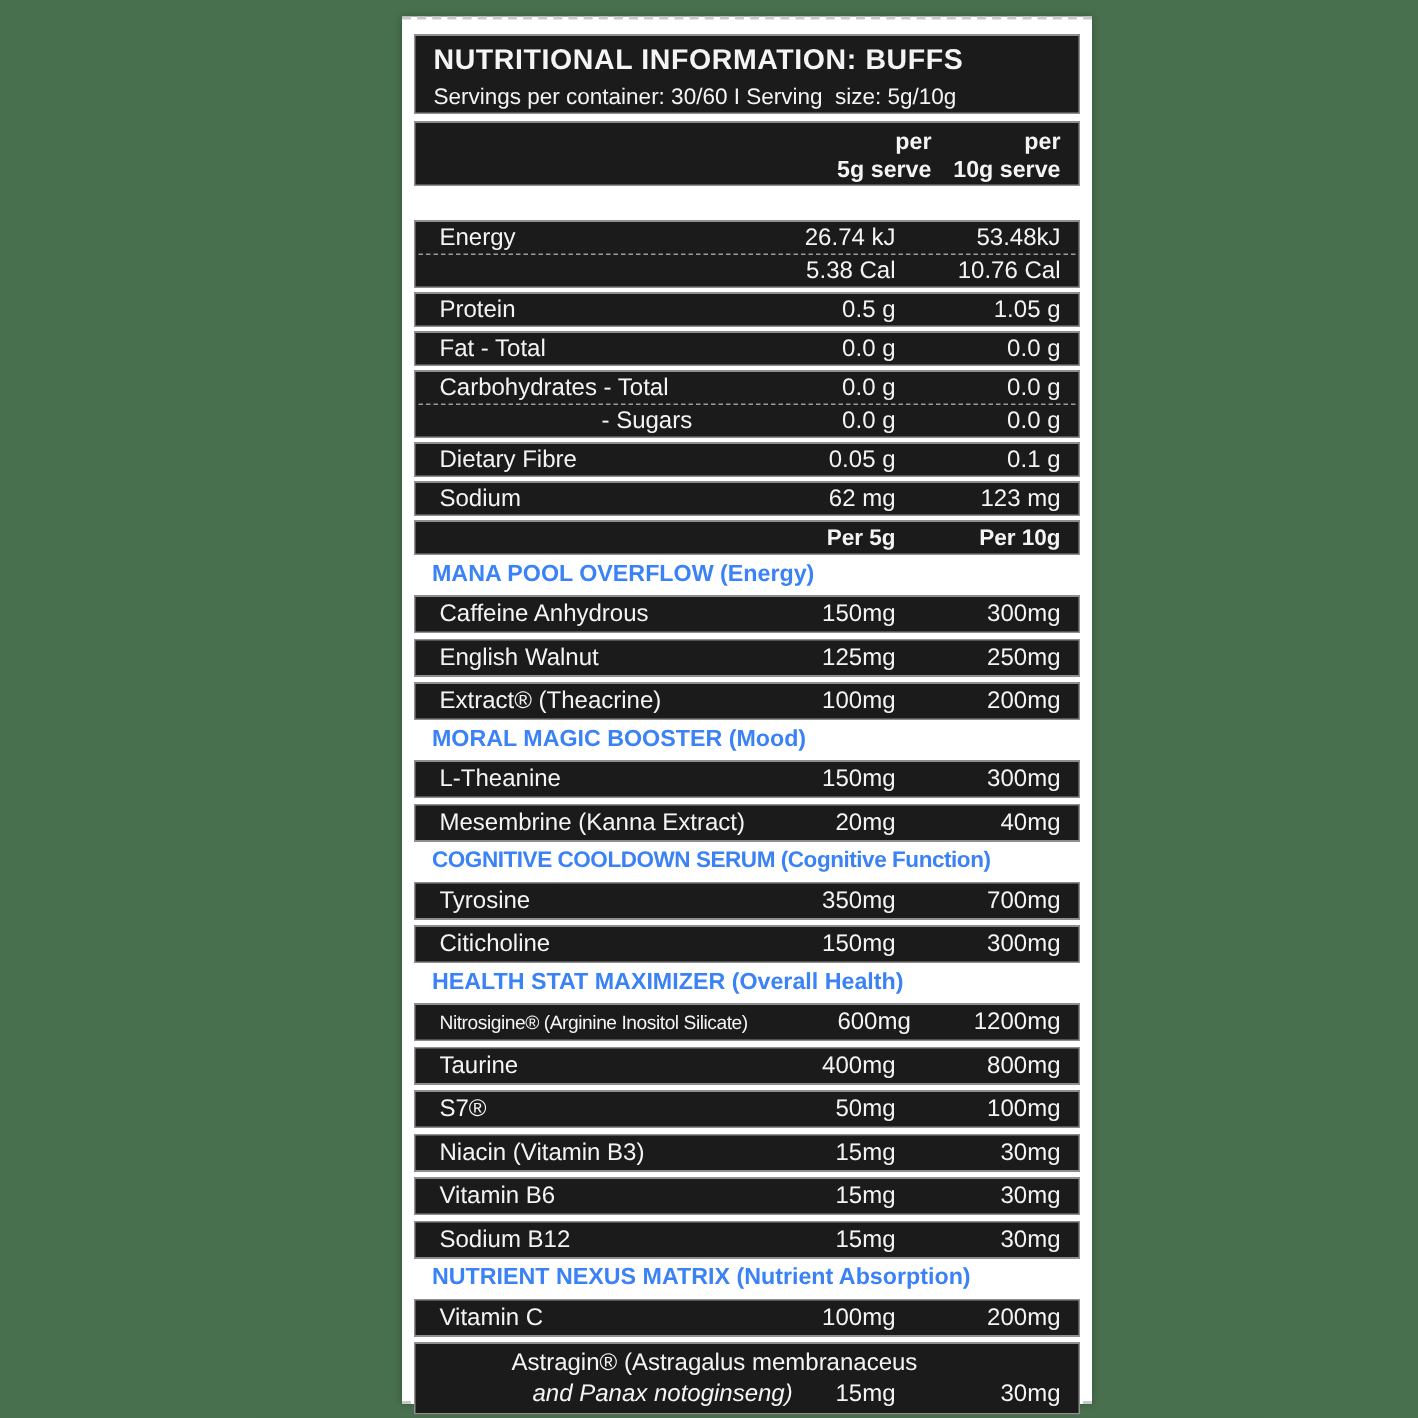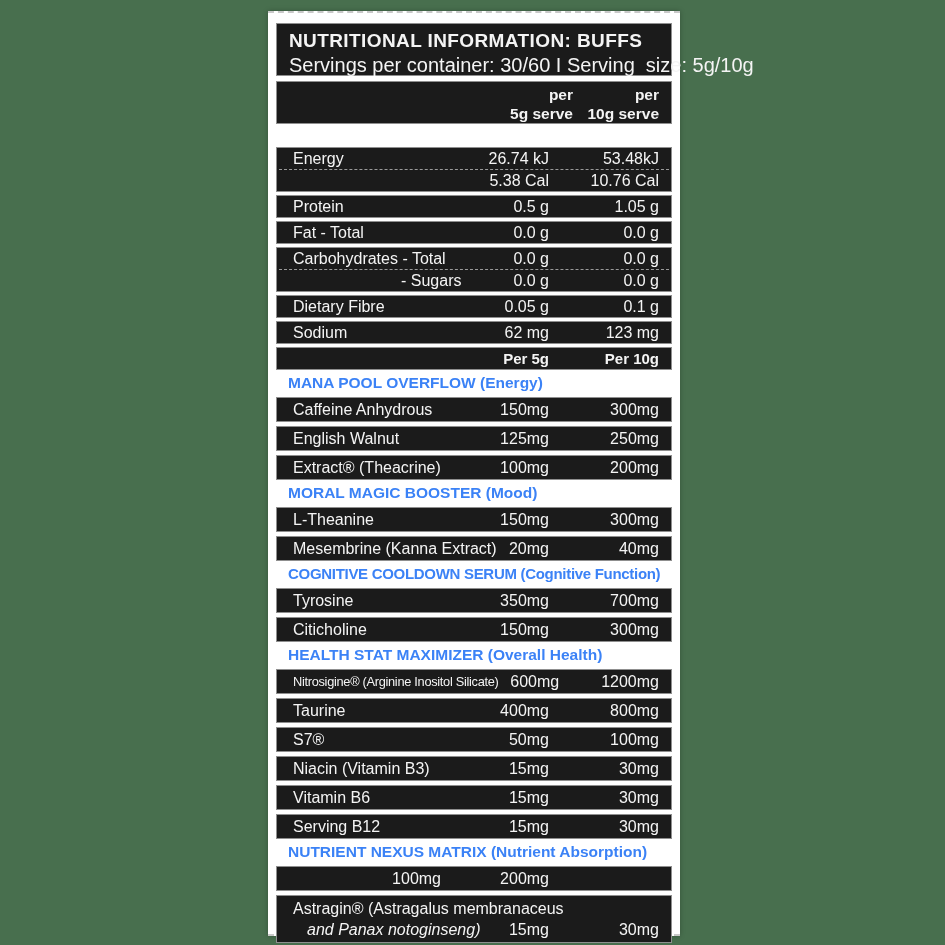--- a/index.html
+++ b/index.html
@@ -6,35 +6,35 @@
   html, body { width: 945px; height: 945px; }
   body {
     background: #486f4e;
     font-family: "Liberation Sans", sans-serif;
     position: relative;
     overflow: hidden;
   }
   .panel {
     position: absolute;
     left: 268px; top: 11px;
-    width: 412px; height: 925px;
+    width: 460px; height: 925px;
     background: #ffffff;
     border-top: 2px dashed #c9c9c9;
     border-bottom: 2px dashed #c9c9c9;
     padding: 10px 8px 0 8px;
     box-shadow: 0 0 5px rgba(0,0,0,0.25);
   }
   .box {
     background: #1b1b1b;
     border: 1px solid #8f8f8f;
     color: #f4f4f4;
   }
   .header-box { height: 53px; margin-bottom: 5px; padding: 4px 12px 0 12px; }
   .title { font-weight: bold; font-size: 19px; line-height: 26px; letter-spacing: 0.4px; white-space: nowrap; }
-  .subtitle { font-size: 20px; line-height: 22px; white-space: pre; }
+  .subtitle { font-size: 15px; line-height: 22px; white-space: pre; }
 
   .colhead-box {
     height: 43px; margin-bottom: 23px;
     display: grid; grid-template-columns: 1fr 84px 86px;
     padding: 3px 12px 0 16px;
     font-weight: bold; font-size: 15.5px;
   }
   .ch { text-align: right; }
   .ch-line { display: block; line-height: 19px; }
 
@@ -63,21 +63,21 @@
 
   .srow { margin-bottom: 4px; }
   .srow .row { height: 23px; line-height: 23px; }
 
   .row.condensed { display: flex; }
   .condensed .nm { flex: 1; font-size: 12.8px; letter-spacing: -0.3px; }
   .condensed .v1 { margin-left: 4px; }
   .condensed .v2 { margin-left: 18px; text-align: right; }
 
   .srow.tall .row { height: 46px; align-items: end; padding-bottom: 2px; }
-  .ln { display: block; line-height: 21px; }
+  .ln { display: block; line-height: 21px; margin-left: 48px; }
   .ln2 { padding-left: 14px; font-style: italic; }
   .tall .v1, .tall .v2 { line-height: 21px; }
 </style>
 </head>
 <body>
 
 <div class="panel">
 
   <div class="box header-box">
     <div class="title">NUTRITIONAL INFORMATION: BUFFS</div>
@@ -250,29 +250,30 @@
   </div>
   <div class="box srow">
     <div class="row">
       <span class="nm">Vitamin B6</span>
       <span class="v1">15mg</span>
       <span class="v2">30mg</span>
     </div>
   </div>
   <div class="box srow">
     <div class="row">
-      <span class="nm">Serving B12</span>
+      <span class="nm">Sodium B12</span>
       <span class="v1">15mg</span>
       <span class="v2">30mg</span>
     </div>
   </div>
 
   <div class="section-head">NUTRIENT NEXUS MATRIX (Nutrient Absorption)</div>
   <div class="box srow">
     <div class="row">
+      <span class="nm">Vitamin C</span>
       <span class="v1">100mg</span>
       <span class="v2">200mg</span>
     </div>
   </div>
   <div class="box srow tall">
     <div class="row">
       <span class="nm">
         <span class="ln">Astragin® (Astragalus membranaceus</span>
         <span class="ln ln2">and Panax notoginseng)</span>
       </span>

